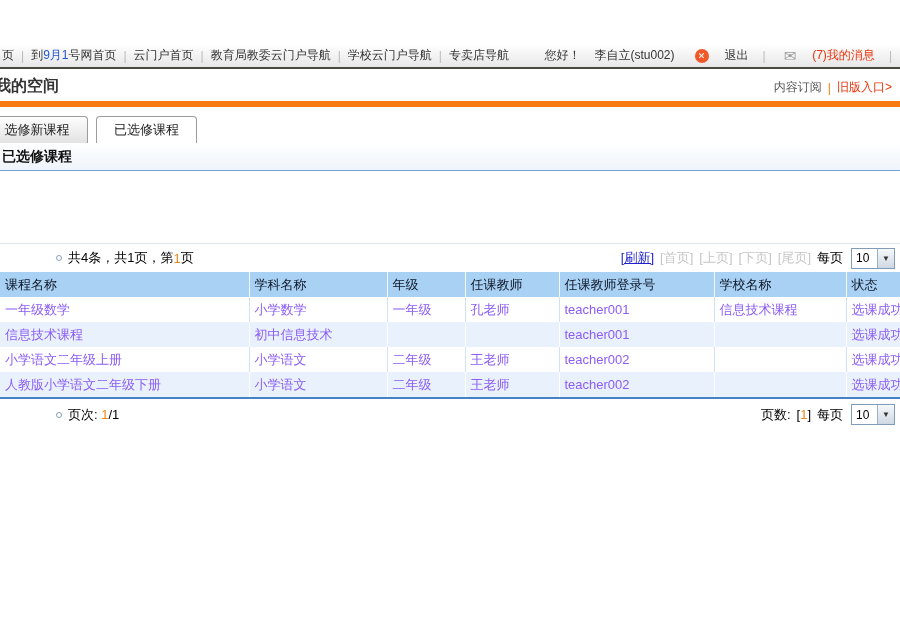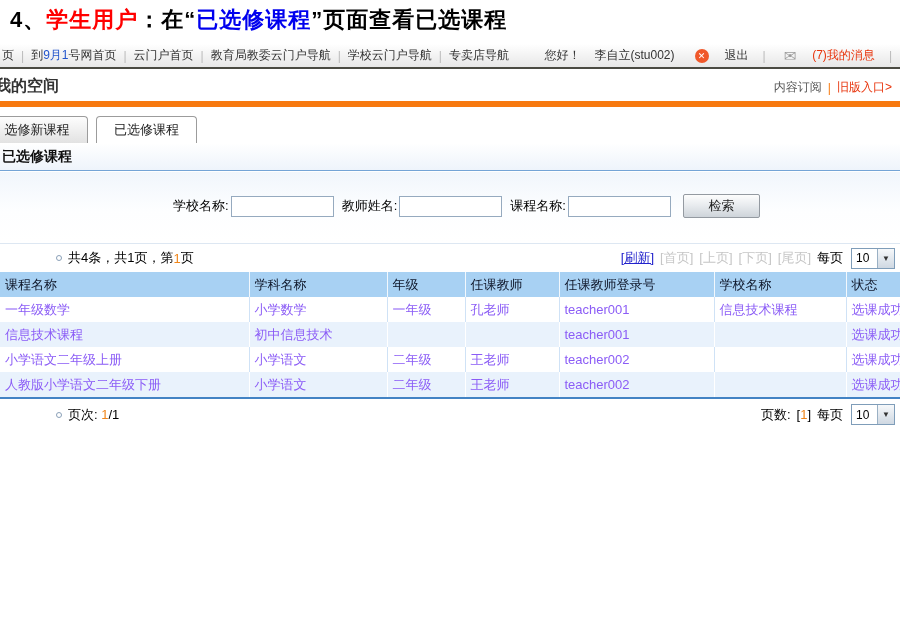--- a/index.html
+++ b/index.html
@@ -120,21 +120,20 @@
   .pager-bottom {
     position:absolute; top:400px; left:0; width:900px; height:29px; background:#fff;
     display:flex; align-items:center; font-size:13px;
   }
 </style>
 </head>
 <body>
 
 <div class="page">
 
-  <div class="doc-title"><span>4、</span><span class="red">学生用户</span><span>：在“</span><span class="blue">已选修课程</span><span>”页面查看已选课程</span></div>
 
   <div class="topnav">
     <div class="nav-left">
       <span class="navitem">页</span>
       <span class="nav-div">|</span>
       <span class="navitem"><span>到</span><span class="blue-frag">9月1</span><span>号网首页</span></span>
       <span class="nav-div">|</span>
       <span class="navitem">云门户首页</span>
       <span class="nav-div">|</span>
       <span class="navitem">教育局教委云门户导航</span>
@@ -167,31 +166,20 @@
 
   <div class="tabstrip">
     <div class="tab tab-inactive"><span>选修新课程</span></div>
     <div class="tab tab-active"><span>已选修课程</span></div>
   </div>
 
   <div class="section-band">
     <div class="section-title">已选修课程</div>
   </div>
 
-  <div class="search-area">
-    <div class="search-row">
-      <label>学校名称:</label>
-      <input type="text" value="" style="">
-      <label>教师姓名:</label>
-      <input type="text" value="" style="">
-      <label>课程名称:</label>
-      <input type="text" value="" style="">
-      <button class="search-btn">检索</button>
-    </div>
-  </div>
 
   <div class="pager-top">
     <div class="pt-left">
       <span class="bullet-icon"></span>
       <span>共4条，共1页，第</span>
       <span class="num-orange">1</span>
       <span>页</span>
     </div>
     <div class="pt-right">
       <span class="refresh-link">[刷新]</span>

